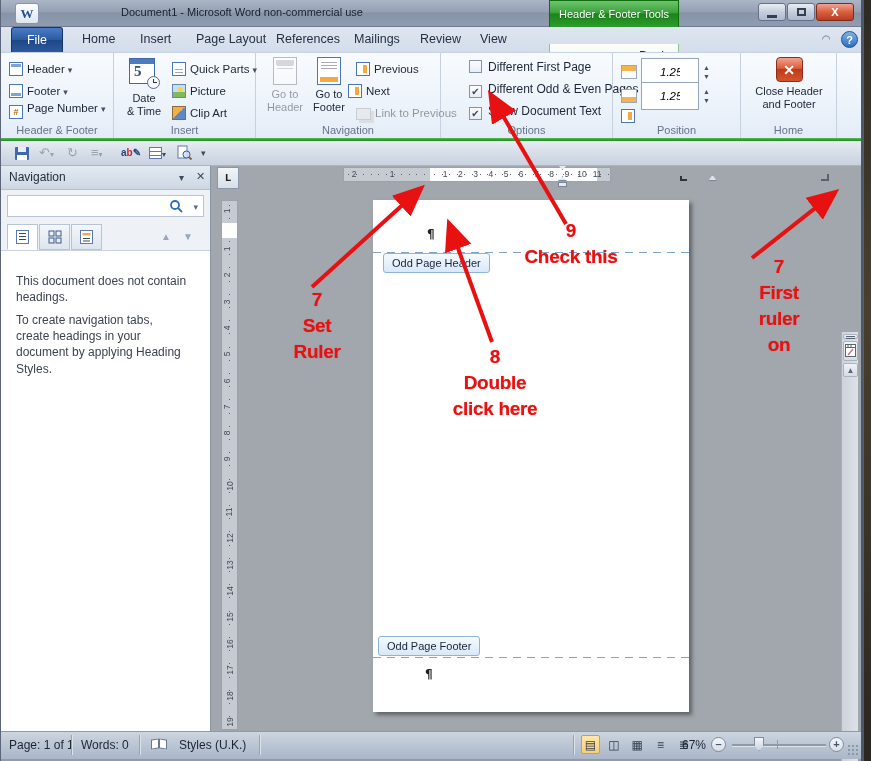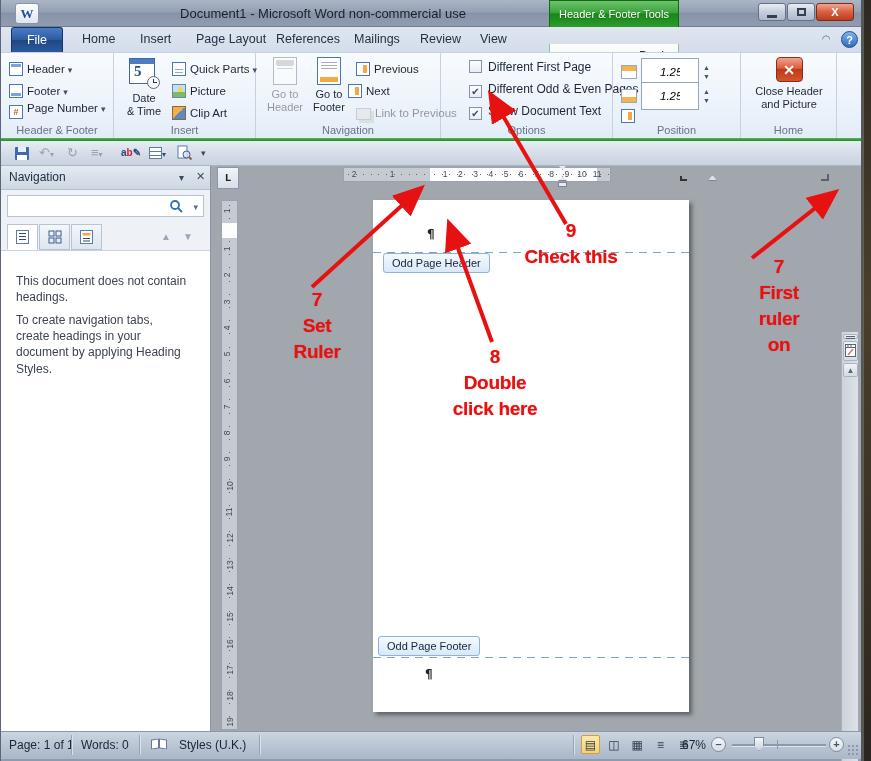--- a/index.html
+++ b/index.html
@@ -6,21 +6,21 @@
   html,body { width:871px; height:761px; overflow:hidden; font-family:"Liberation Sans",sans-serif; background:#3a332a; }
   #stage { position:absolute; inset:0; }
   #win { position:absolute; left:0; top:0; width:863px; height:761px; background:#8e9aad; border-left:1px solid #5c657a; border-right:2px solid #4d576b; }
   #desktop-strip { position:absolute; right:0; top:0; width:8px; height:761px; background:linear-gradient(180deg,#2e2a22,#4a3f2c 40%,#2b261e); }
   #desktop-strip:before{content:"";position:absolute;left:0;top:0;width:1px;height:100%;background:#8a7a3a;opacity:.6}
 
   
   #titlebar { position:absolute; left:0; top:0; width:100%; height:27px;
     background:linear-gradient(180deg,#aab5c5 0%,#95a1b4 45%,#8794a8 50%,#909cb0 100%); border-bottom:1px solid #6f7d94; }
   #app-icon { position:absolute; left:14px; top:3px; width:24px; height:21px; background:linear-gradient(180deg,#fdfdfd,#dfe6ef); border:1px solid #8795aa; border-radius:3px; text-align:center; font:bold 13px/19px "Liberation Serif",serif; color:#1f4e9c; }
-  #title-text { position:absolute; left:112px; top:6px; width:420px; text-align:center; font-size:13px; color:#17202e; }
+  #title-text { position:absolute; left:120px; top:6px; width:420px; font-size:11px; color:#17202e; }
   #ctx-tool { position:absolute; left:548px; top:0; width:130px; height:27px; text-align:center;
     background:linear-gradient(180deg,#6fc36f 0%,#3ba23b 45%,#188718 50%,#2d9b2d 100%); border:1px solid #0e6e0e; border-bottom:none;
     color:#fff; font-size:11px; line-height:27px; text-shadow:0 1px 1px #1c6b1c; }
   .winbtn { position:absolute; top:3px; height:18px; border:1px solid #65718a; border-radius:3px;
     background:linear-gradient(180deg,#e9edf3,#c6cedd 50%,#aeb9cc); text-align:center; }
   #btn-min { left:757px; width:28px; }
   #btn-max { left:786px; width:28px; }
   #btn-close { left:815px; width:38px; background:linear-gradient(180deg,#f0a492,#d95f3f 50%,#b93e20); border-color:#7e2a14; color:#fff; font:bold 11px/16px "Liberation Sans",sans-serif; }
   #btn-min i { display:block; margin:11px auto 0; width:10px; height:3px; background:#33404f; }
   #btn-max i { display:block; margin:4px auto 0; width:9px; height:8px; border:2px solid #33404f; }
@@ -264,21 +264,21 @@
       <div class="spinrow" style="top:29px">
         <span class="layout-ico"></span><input class="spinfield" readonly="" value="1.25 cm" style=""><span class="spinner"><span>▲</span><br><span>▼</span></span>
       </div>
       <div class="srow" style="top:53px"><span class="mini pn-ico"></span></div>
       <div class="glabel">Position</div>
     </div>
 
     <div class="rgroup" style="left:740px;width:96px">
       <div class="bigbtn" style="left:10px;width:76px">
         <span class="bicon" id="close-x-icon">✕</span>
-        <span>Close Header</span><br><span>and Picture</span>
+        <span>Close Header</span><br><span>and Footer</span>
       </div>
       <div class="glabel">Home</div>
     </div>
   </div>
   <div id="ribbon-green-line"></div>
 
   <div id="qat">
     <span id="q-save"></span>
     <span class="qicon qdis" style="left:38px"><span>↶</span><span style="font-size:8px">▾</span></span>
     <span class="qicon qdis" style="left:66px">↻</span>

